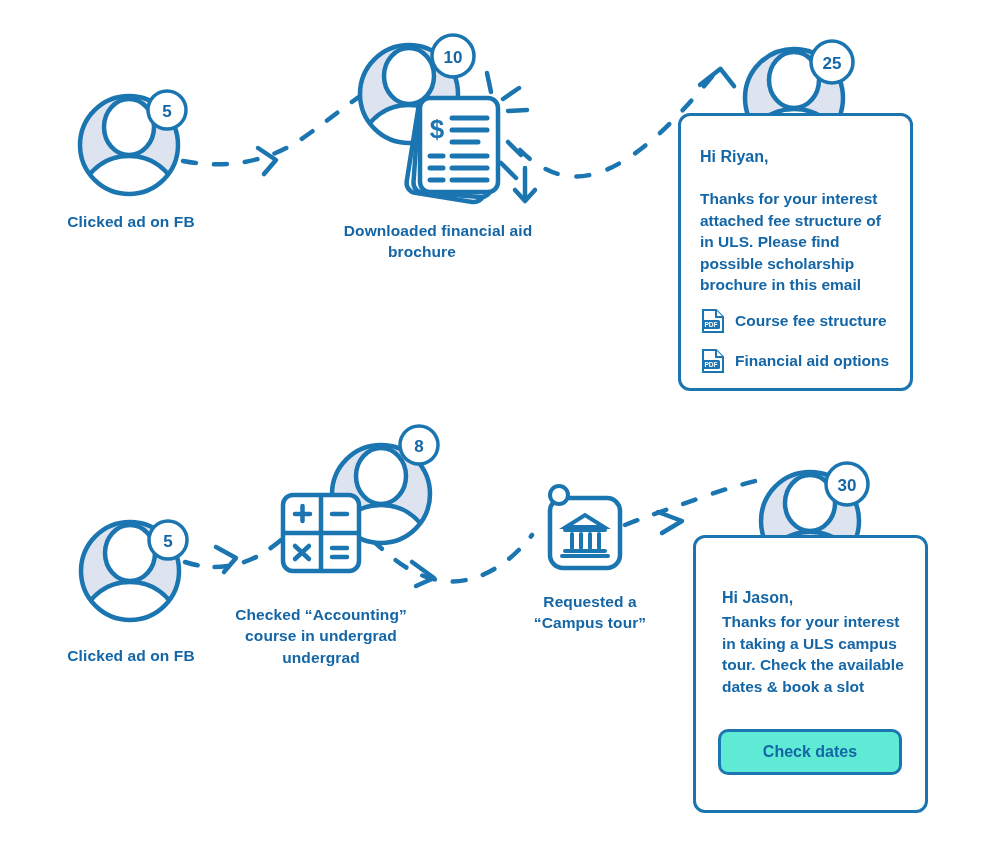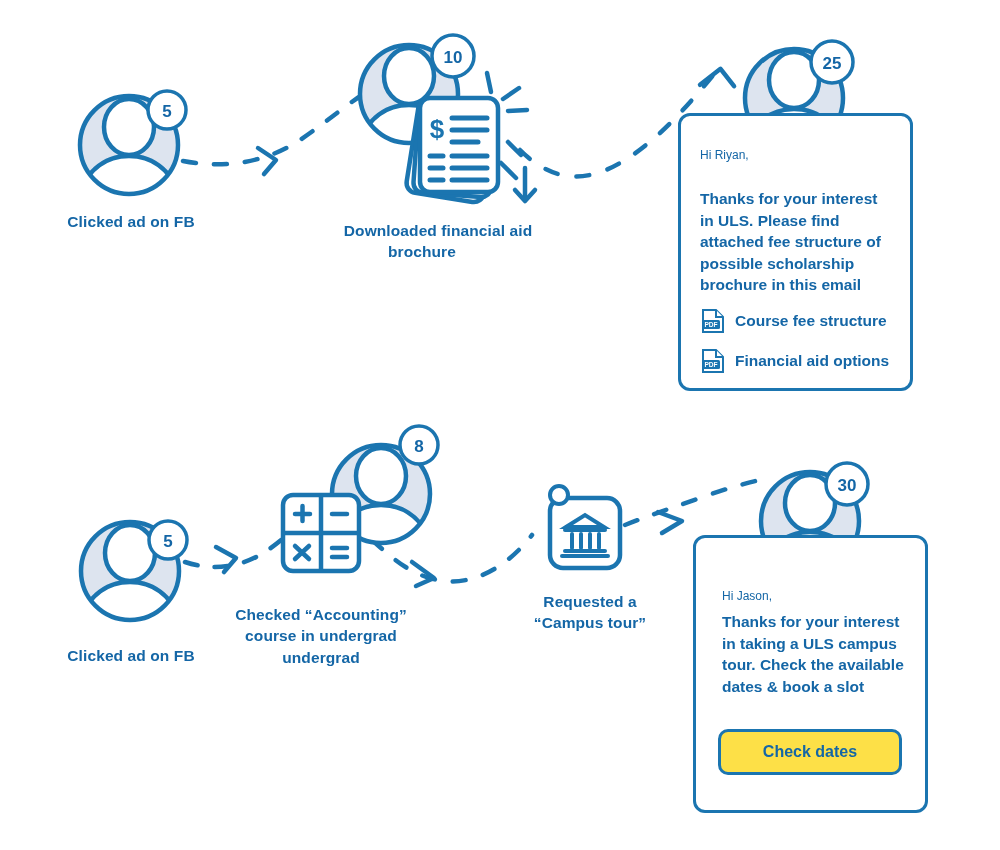--- a/index.html
+++ b/index.html
@@ -32,22 +32,22 @@
   .card {
     position: absolute;
     border: 3px solid #1b75b0;
     border-radius: 12px;
     background: #ffffff;
     box-sizing: border-box;
   }
   .card-greet {
     position: absolute;
     color: #1466a6;
-    font-weight: normal;
-    font-size: 12px;
+    font-weight: bold;
+    font-size: 16px;
   }
   .card-body {
     position: absolute;
     color: #1466a6;
     font-weight: bold;
     font-size: 15.5px;
     line-height: 21.5px;
   }
   .attach-row {
     position: absolute;
@@ -58,21 +58,21 @@
   .attach-label {
     color: #1466a6;
     font-weight: bold;
     font-size: 15.5px;
     white-space: nowrap;
   }
   .btn {
     position: absolute;
     border: 3px solid #1b75b0;
     border-radius: 10px;
-    background: #fde047;
+    background: #5eead4;
     color: #1466a6;
     font-weight: bold;
     font-size: 16px;
     display: flex;
     align-items: center;
     justify-content: center;
     box-sizing: border-box;
     cursor: pointer;
   }
   svg { display: block; overflow: visible; }
@@ -277,22 +277,22 @@
   <div class="lbl" style="left:221px; top:648px; width:200px;">undergrad</div>
 
   <div class="lbl" style="left:505px; top:592px; width:170px;">Requested a</div>
   <div class="lbl" style="left:505px; top:613px; width:170px;">“Campus tour”</div>
 
   <div class="card" style="left:678px; top:113px; width:235px; height:278px;">
   </div>
   <div class="card-greet" style="left:700px; top:148px;">Hi Riyan,</div>
   <div class="card-body" style="left:700px; top:188px; width:200px;">
     <div>Thanks for your interest</div>
+    <div>attached fee structure of</div>
     <div>in ULS. Please find</div>
-    <div>attached fee structure of</div>
     <div>possible scholarship</div>
     <div>brochure in this email</div>
   </div>
 
   <div class="attach-row" style="left:701px; top:308px;">
     <svg class="pdfsvg" viewBox="0 0 24 26">
       <path d="M2,2 H15 L22,9 V24 H2 Z" fill="#ffffff" stroke="#1b75b0" stroke-width="2"></path>
       <path d="M15,2 V9 H22" fill="#ffffff" stroke="#1b75b0" stroke-width="2"></path>
       <rect x="1" y="12" width="18" height="9" rx="1.5" fill="#1b75b0"></rect>
       <text x="10" y="19.3" text-anchor="middle" font-family="Liberation Sans, sans-serif" font-size="6.6" font-weight="bold" fill="#ffffff">PDF</text>

